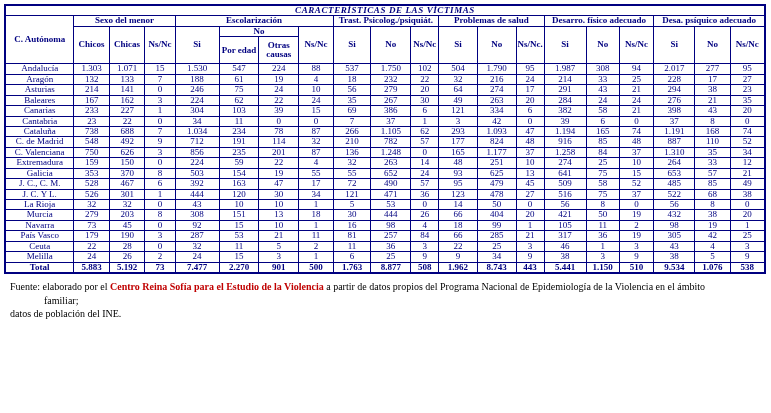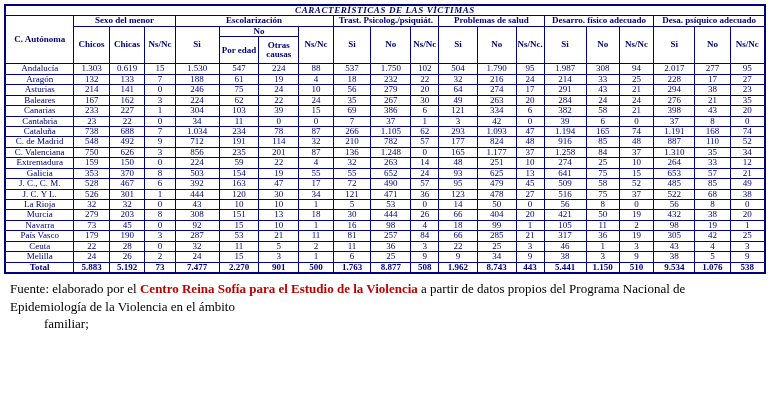--- a/index.html
+++ b/index.html
@@ -55,21 +55,21 @@
     white-space:nowrap;
     overflow:hidden;
     margin-top:8px;
   }
   tr.total td{
     font-weight:bold;
     text-align:center;
   }
   .num{font-size:9px;}
   .footnote{
-    font-size:13px;
+    font-size:10px;
     font-family:"Liberation Serif", serif;
     color:#000;
     padding:6px 4px 0 6px;
     line-height:1.35;
     width:762px;
     box-sizing:border-box;
   }
   .footnote .red{color:#c00000;font-weight:bold;}
   .ind{display:block;padding-left:34px;}
   .ind2{display:block;padding-left:0;}
@@ -136,21 +136,21 @@
       </tr>
       <tr>
         <td class="sub" style="height:26px">Por edad</td>
         <td class="sub">Otras causas</td>
       </tr>
     </tbody>
     <tbody id="body-rows">
         <tr>
           <td class="rowname">Andalucía</td>
           <td class="num">1.303</td>
-          <td class="num">0.619</td>
+          <td class="num">1.071</td>
           <td class="num">15</td>
           <td class="num">1.530</td>
           <td class="num">547</td>
           <td class="num">224</td>
           <td class="num">88</td>
           <td class="num">537</td>
           <td class="num">1.750</td>
           <td class="num">102</td>
           <td class="num">504</td>
           <td class="num">1.790</td>
@@ -579,14 +579,15 @@
           <td class="num">9.534</td>
           <td class="num">1.076</td>
           <td class="num">538</td>
         </tr>
       </tbody>
   </table>
 
   <div class="footnote">
     <span>Fuente: elaborado por el </span><span class="red">Centro Reina Sofía</span><span class="red"> para el Estudio de la Violencia</span><span> a partir de datos propios del Programa Nacional de Epidemiología de la Violencia en el ámbito</span>
     <span class="ind">familiar;</span>
+    <span class="ind2">datos de población del INE.</span>
   </div>
 </div>
 
 </body></html>

